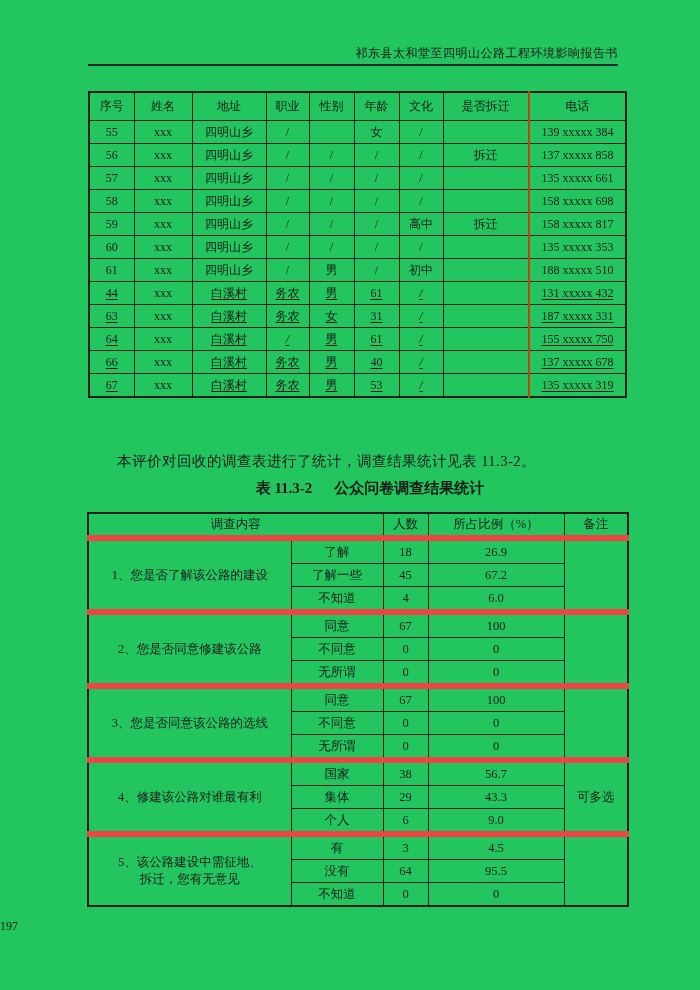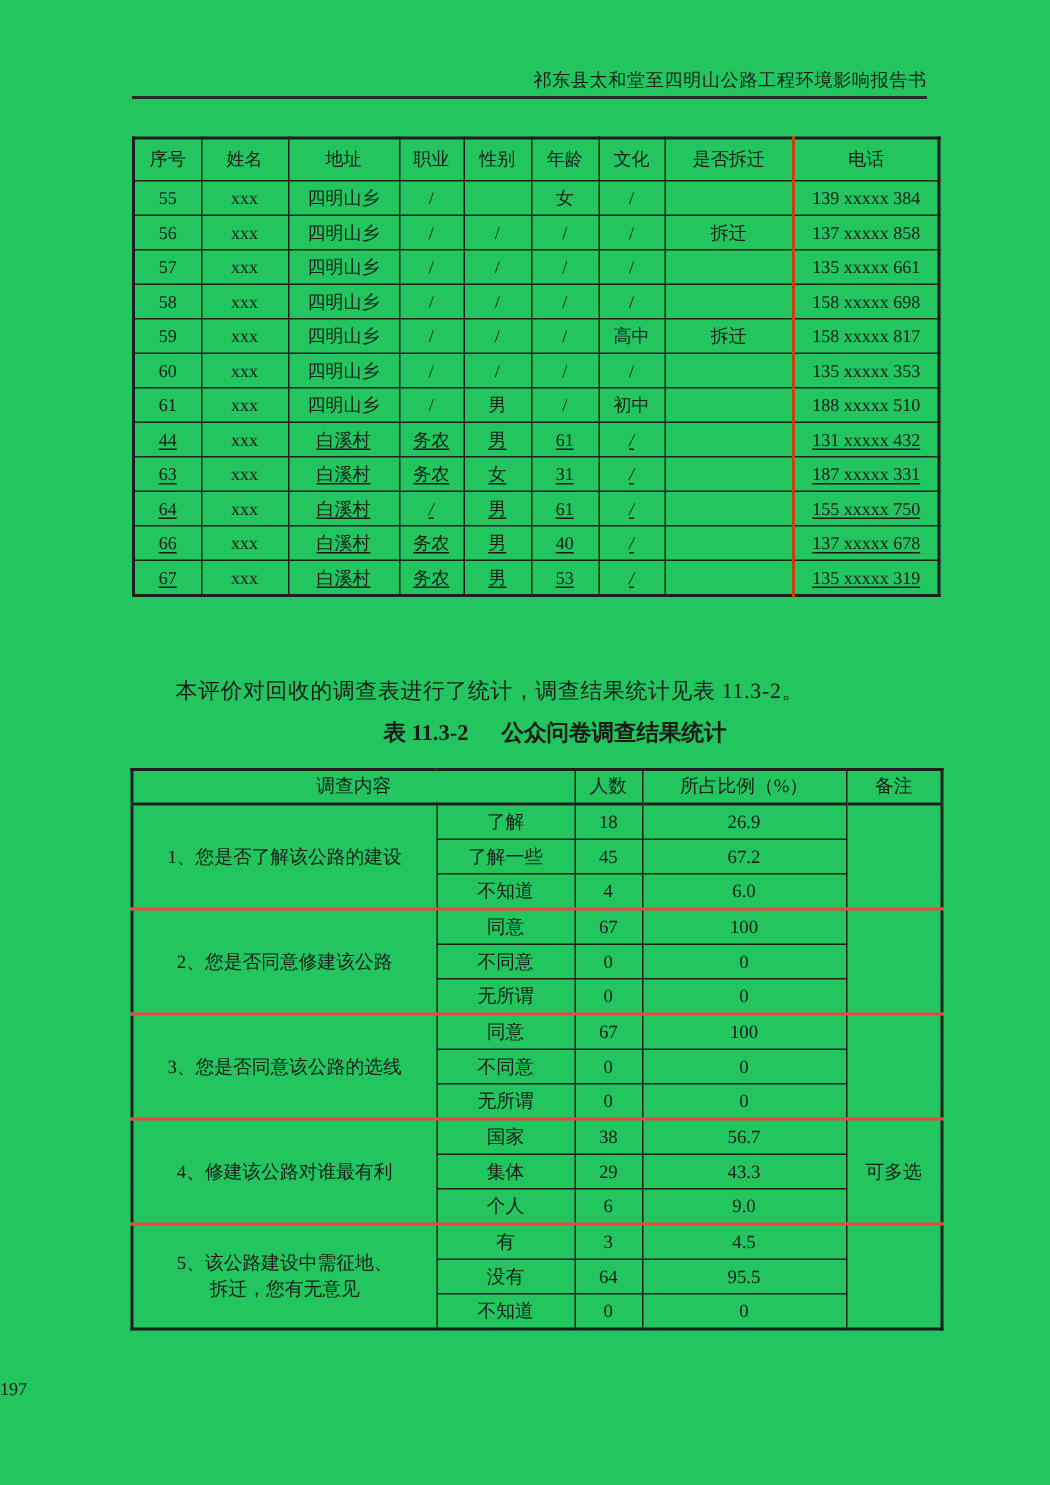--- a/index.html
+++ b/index.html
@@ -45,21 +45,21 @@
     font-weight:bold; font-size:15px;padding-left:20px;
   }
   .caption .gap { display:inline-block; width:22px; }
   
   #survey-table {
     position:absolute; left:87px; top:512px; width:540px;
     font-size:12.5px; border:2px solid #1f1f1f;
   }
   #survey-table th { height:21px; border-bottom:2px solid #1f1f1f; }
   #survey-table td { height:22px; }
-  #survey-table tr.group-top > td { border-top:2px solid #ef4444; }
+  #survey-table tr.group-top > td { border-top:6px solid #ef4444; }
   #survey-table td.question { white-space:pre-line; line-height:17px; }
   
   .page-num {
     position:absolute; left:0; top:919px; width:700px; 
     font-size:12px;
   }
 </style>
 </head>
 <body>
 

